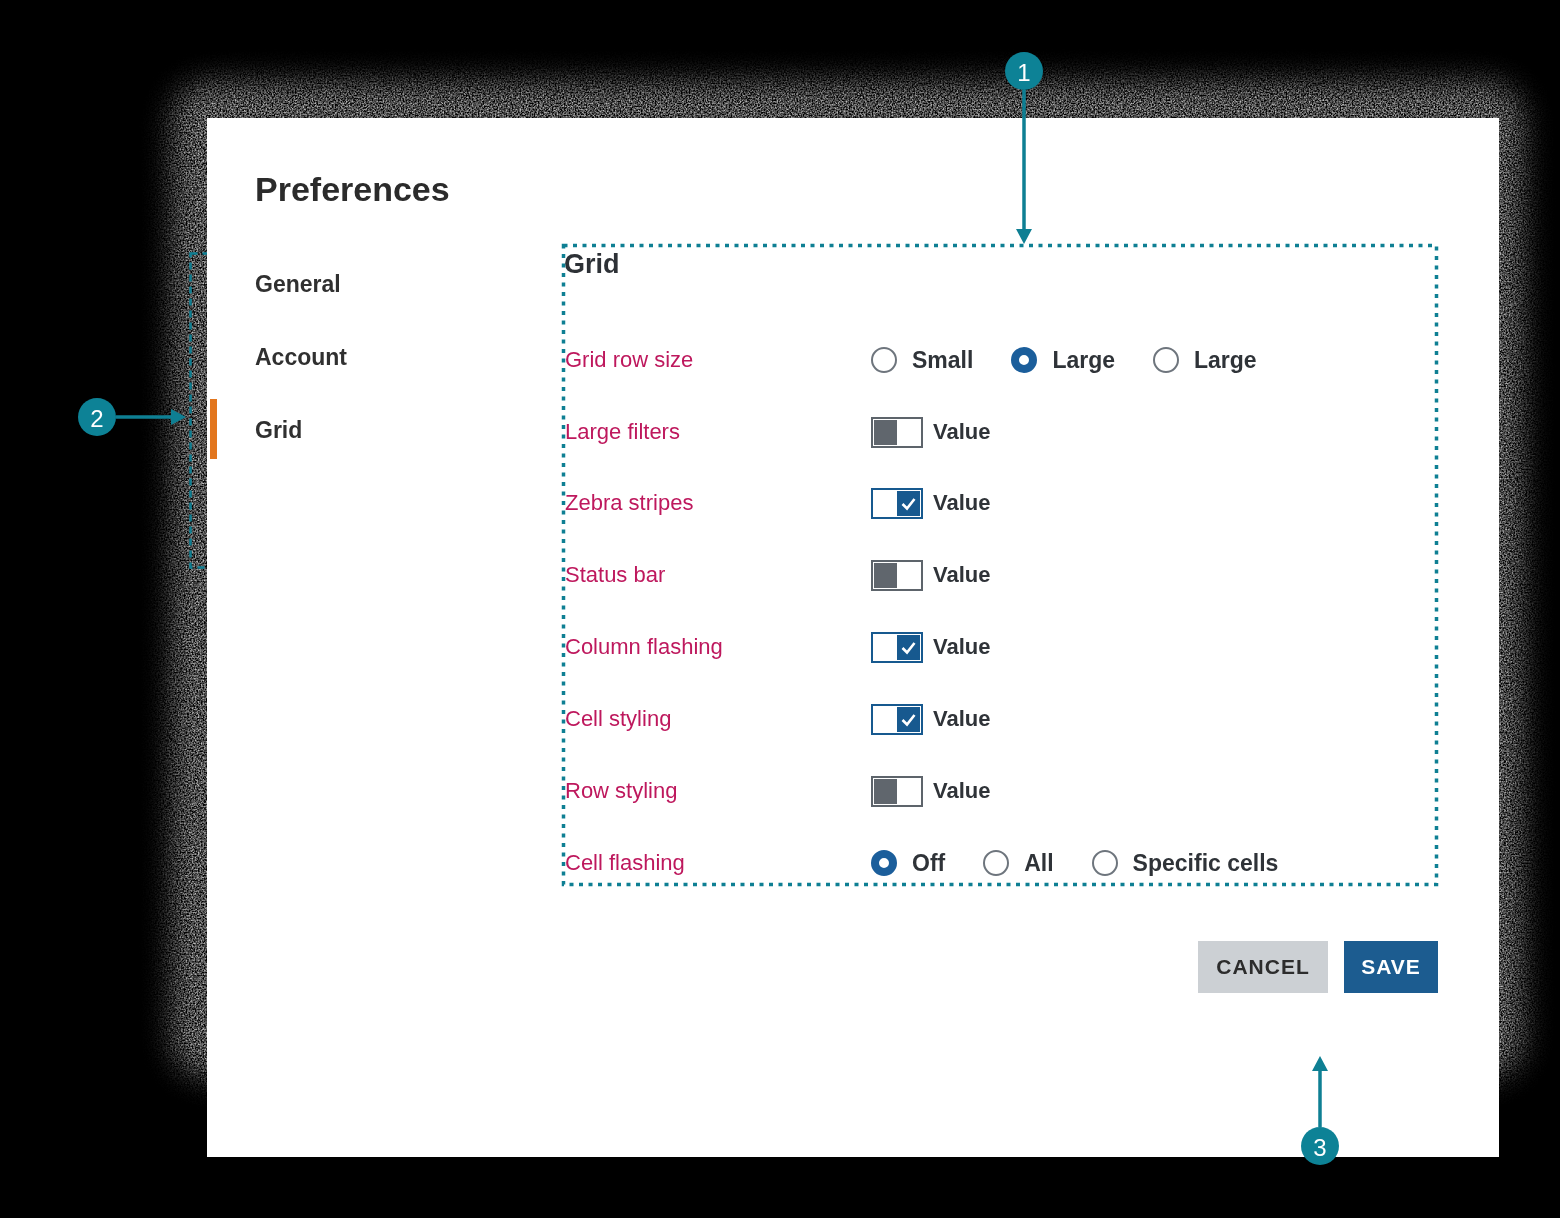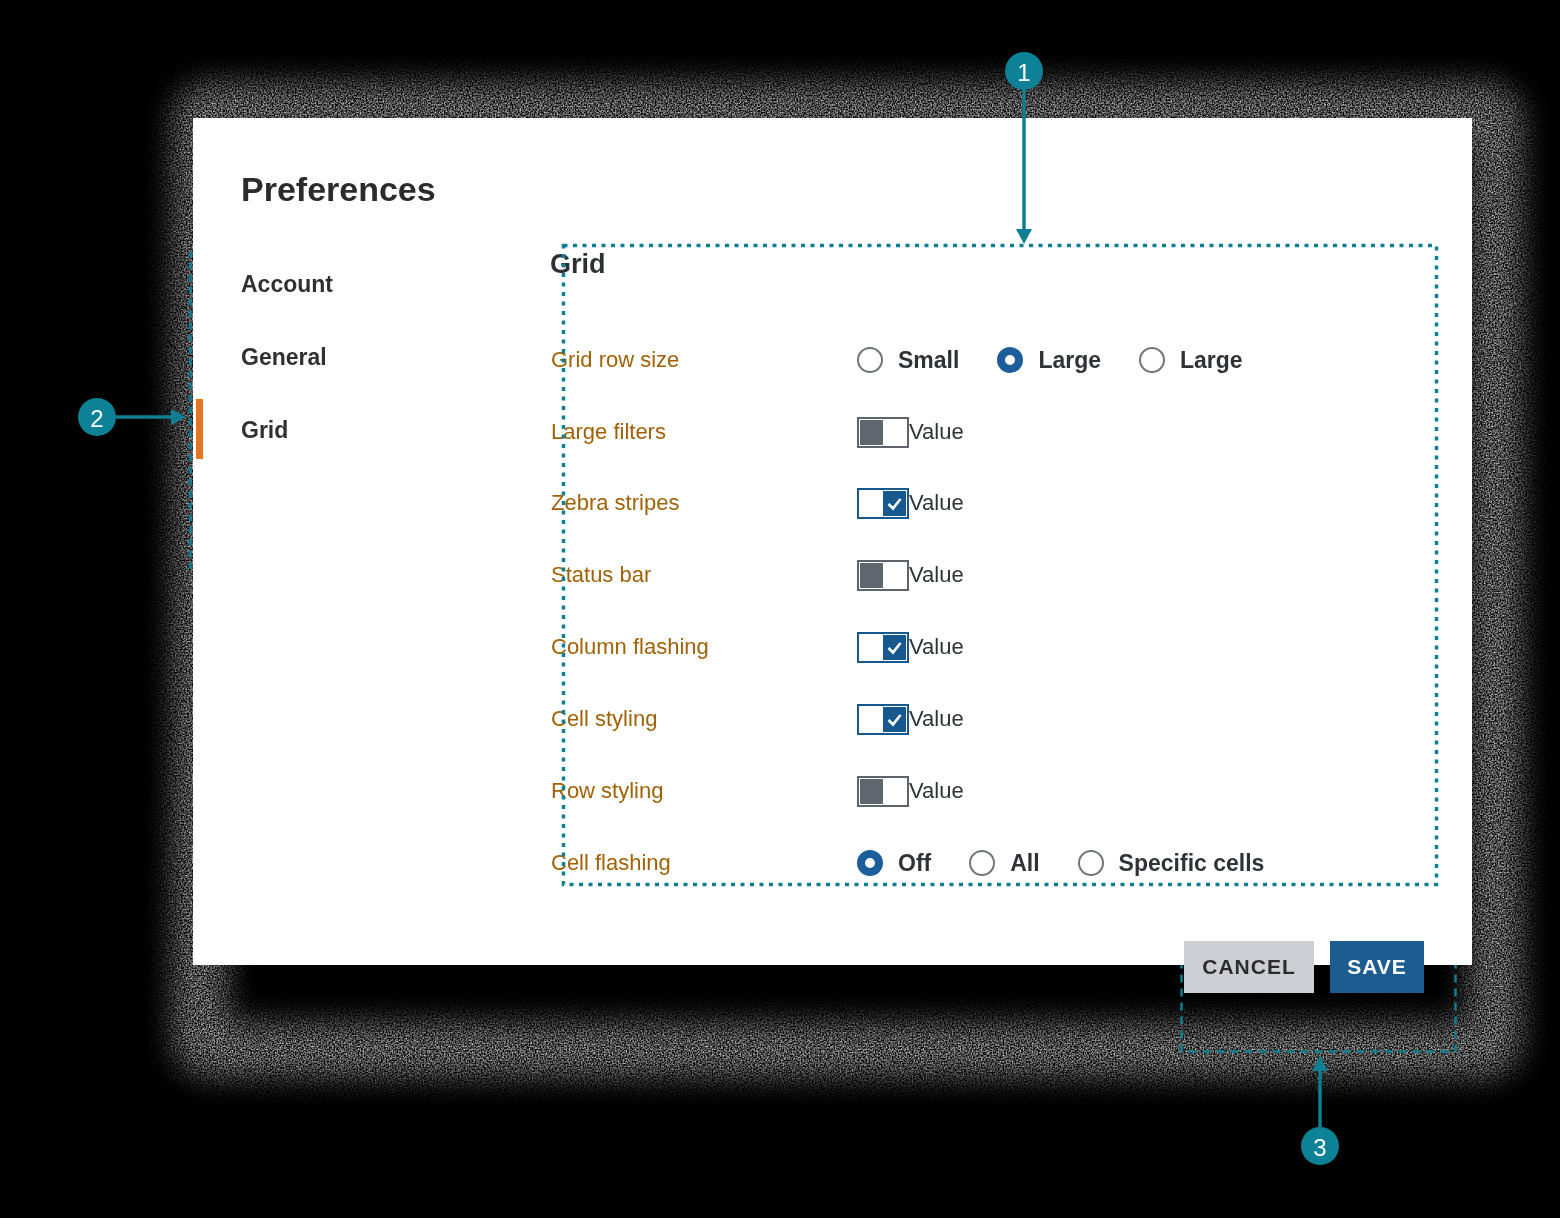--- a/index.html
+++ b/index.html
@@ -4,22 +4,22 @@
 <style>
   html,body{margin:0;padding:0;}
   body{
     width:1560px;height:1218px;position:relative;overflow:hidden;
     background:#000;
     font-family:"Liberation Sans","DejaVu Sans",sans-serif;
   }
   .layer{position:absolute;left:0;top:0;pointer-events:none;}
   
   .card{
-    position:absolute;left:193px;top:118px;width:1279px;height:847px;
-    background:#ffffff;z-index:1;
+    position:absolute;left:207px;top:118px;width:1279px;height:1039px;
+    background:#ffffff;z-index:1;padding-left:13px;
   }
   .page-title{
     position:absolute;left:48px;top:51px;
     font-size:34px;font-weight:700;color:#2b2b2b;line-height:40px;
   }
   
   .sidebar{position:absolute;left:48px;top:130px;width:260px;}
   .side-item{
     height:73px;display:flex;align-items:center;
     font-size:23px;font-weight:700;color:#303030;cursor:pointer;
@@ -29,21 +29,21 @@
   }
   
   .content{position:absolute;left:356px;top:127px;width:874px;height:640px;}
   .panel-heading{
     position:absolute;left:1px;top:2px;
     font-size:27px;font-weight:700;color:#2d3136;line-height:34px;
   }
   .row{position:absolute;left:0;width:100%;height:36px;}
   .row-label{
     position:absolute;left:2px;top:0;height:36px;line-height:36px;
-    font-size:22px;color:#a16207;
+    font-size:22px;color:#be185d;
   }
   .row-control{
     position:absolute;left:308px;top:0;height:36px;
     display:flex;align-items:center;
   }
   
   .radio-group{gap:38px;display:flex;align-items:center;}
   .radio-option{display:flex;align-items:center;gap:15px;cursor:pointer;font-weight:bold;}
   .radio{
     width:26px;height:26px;border-radius:50%;box-sizing:border-box;
@@ -57,21 +57,21 @@
     background:#fff;position:relative;display:inline-block;cursor:pointer;flex:0 0 auto;
   }
   .toggle .knob{
     position:absolute;top:1px;left:1px;width:23px;height:25px;background:#60666d;
     display:flex;align-items:center;justify-content:center;
   }
   .toggle .check{display:none;}
   .toggle.on{border-color:#17598f;}
   .toggle.on .knob{left:auto;right:1px;background:#17598f;}
   .toggle.on .check{display:block;}
-  .value-label{font-size:22px;color:#2f3338;}
+  .value-label{font-size:22px;color:#2f3338;margin-left:10px;font-weight:bold;}
   
   .btn{
     position:absolute;top:823px;height:52px;display:flex;align-items:center;justify-content:center;
     font-size:21px;font-weight:700;letter-spacing:1px;cursor:pointer;
   }
   .btn-cancel{left:991px;width:130px;background:#ccd0d4;color:#2c2c2c;}
   .btn-save{left:1137px;width:94px;background:#1c5c90;color:#ffffff;}
   
   svg.layer{z-index:0;}
   svg.layer.top{z-index:3;}
@@ -91,22 +91,22 @@
   </defs>
   <rect x="200" y="110" width="1295" height="940" rx="10" fill="none" stroke="#ffffff" stroke-width="55" opacity="0.8" filter="url(#speckle)"></rect>
   <rect x="190.5" y="253.5" width="360" height="314" fill="none" stroke="#0e7f93" stroke-width="2.5" stroke-dasharray="7 5"></rect>
   <rect x="1181.5" y="940.5" width="274" height="111" fill="none" stroke="#0e7f93" stroke-width="2.5" stroke-dasharray="8 6"></rect>
 </svg>
 
 <div class="card">
   <div class="page-title">Preferences</div>
 
   <nav class="sidebar">
+    <div class="side-item">General</div>
     <div class="side-item">Account</div>
-    <div class="side-item">General</div>
     <div class="side-item">Grid</div>
   </nav>
   <div class="active-bar"></div>
 
   <div class="content">
     <div class="panel-heading">Grid</div>
 
     <div class="row" style="top:97px">
       <span class="row-label">Grid row size</span>
       <div class="row-control radio-group">

